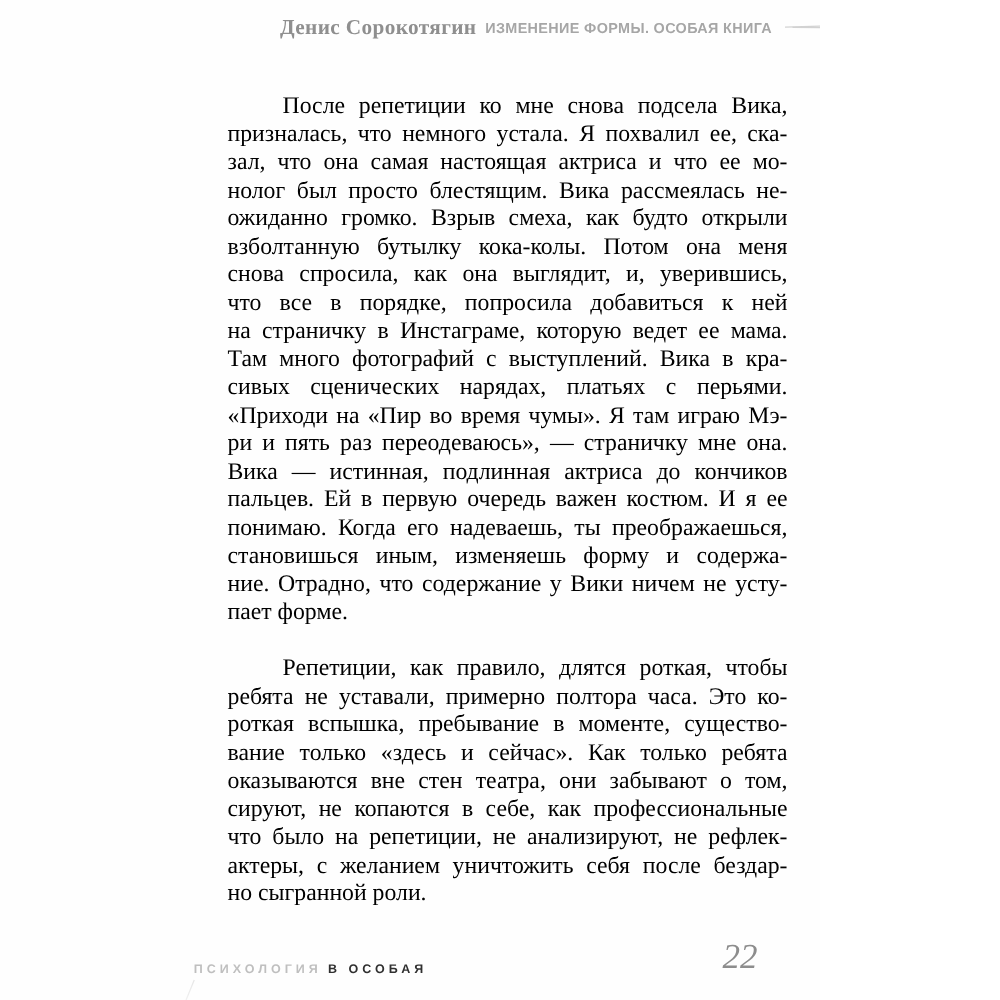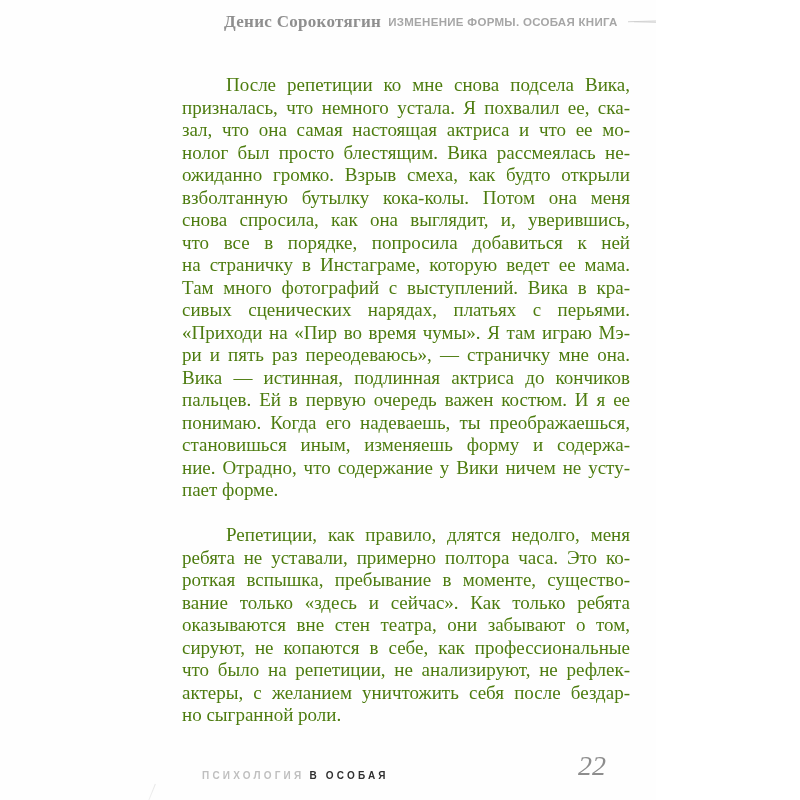--- a/index.html
+++ b/index.html
@@ -59,42 +59,42 @@
   .scribble::after  { top: 5px; left: 7%; width: 86%; transform: rotate(0.9deg); }
 
   
   .text-block {
     position: absolute;
     left: 182px;
     top: 74px;
     width: 448px;
     font-size: 19px;
     line-height: 22.5px;
-    color: #4d7c0f;
+    color: #000000;
   }
   .para + .para { margin-top: 22.5px; }
   .para .line {
     text-align: justify;
     text-align-last: justify;
   }
   .para .line:first-child { text-indent: 44px; }
   .para .line:last-child  { text-align-last: left; }
 
   
   .series {
     position: absolute;
     left: 155px;
     top: 770px;
     font-family: "Liberation Sans", sans-serif;
     font-size: 10px;
     font-weight: bold;
     letter-spacing: 3.2px;
     white-space: nowrap;
   }
-  .series-light { color: #bfbfbf; margin-left: 47px; }
+  .series-light { color: #bfbfbf; }
   .series-bold  { color: #303030; margin-left: 5px; }
   .pagenum {
     position: absolute;
     left: 578px;
     top: 750px;
     font-family: "Liberation Serif", serif;
     font-style: italic;
     font-size: 28px;
     color: #8d8d8d;
   }
@@ -133,21 +133,21 @@
         <div class="line">«Приходи на «Пир во время чумы». Я там играю Мэ-</div>
         <div class="line">ри и пять раз переодеваюсь», — страничку мне она.</div>
         <div class="line">Вика — истинная, подлинная актриса до кончиков</div>
         <div class="line">пальцев. Ей в первую очередь важен костюм. И я ее</div>
         <div class="line">понимаю. Когда его надеваешь, ты преображаешься,</div>
         <div class="line">становишься иным, изменяешь форму и содержа-</div>
         <div class="line">ние. Отрадно, что содержание у Вики ничем не усту-</div>
         <div class="line">пает форме.</div>
       </div>
     <div class="para">
-        <div class="line">Репетиции, как правило, длятся недолго, меня</div>
+        <div class="line">Репетиции, как правило, длятся роткая, чтобы</div>
         <div class="line">ребята не уставали, примерно полтора часа. Это ко-</div>
         <div class="line">роткая вспышка, пребывание в моменте, существо-</div>
         <div class="line">вание только «здесь и сейчас». Как только ребята</div>
         <div class="line">оказываются вне стен театра, они забывают о том,</div>
         <div class="line">сируют, не копаются в себе, как профессиональные</div>
         <div class="line">что было на репетиции, не анализируют, не рефлек-</div>
         <div class="line">актеры, с желанием уничтожить себя после бездар-</div>
         <div class="line">но сыгранной роли.</div>
       </div>
   </main>

